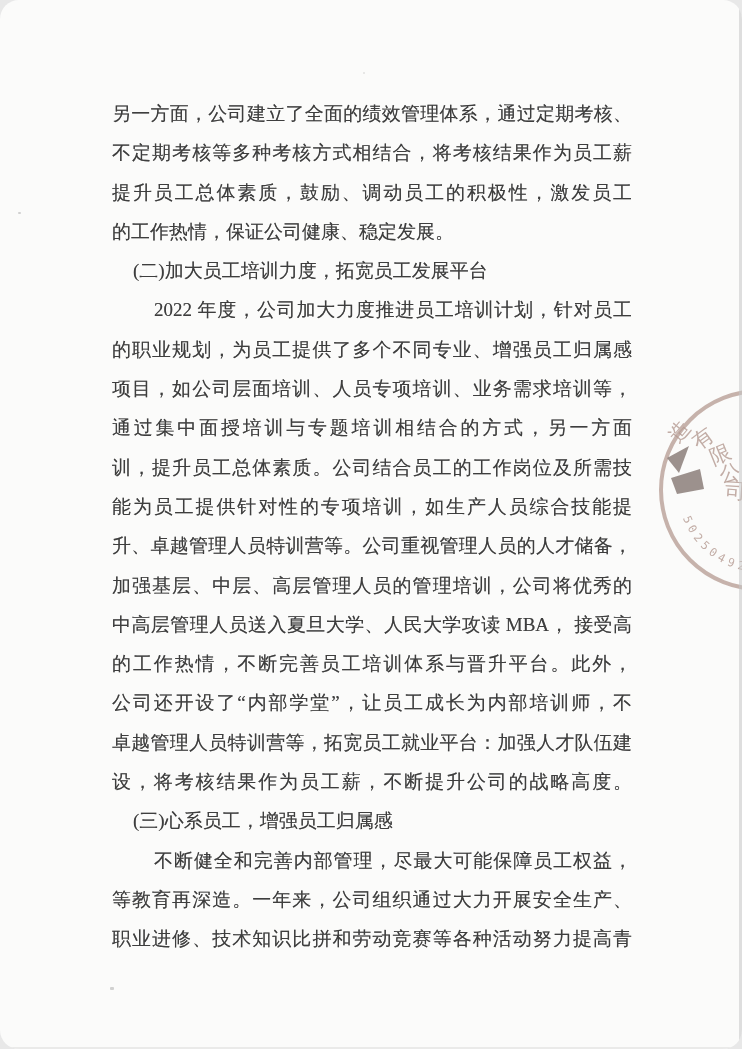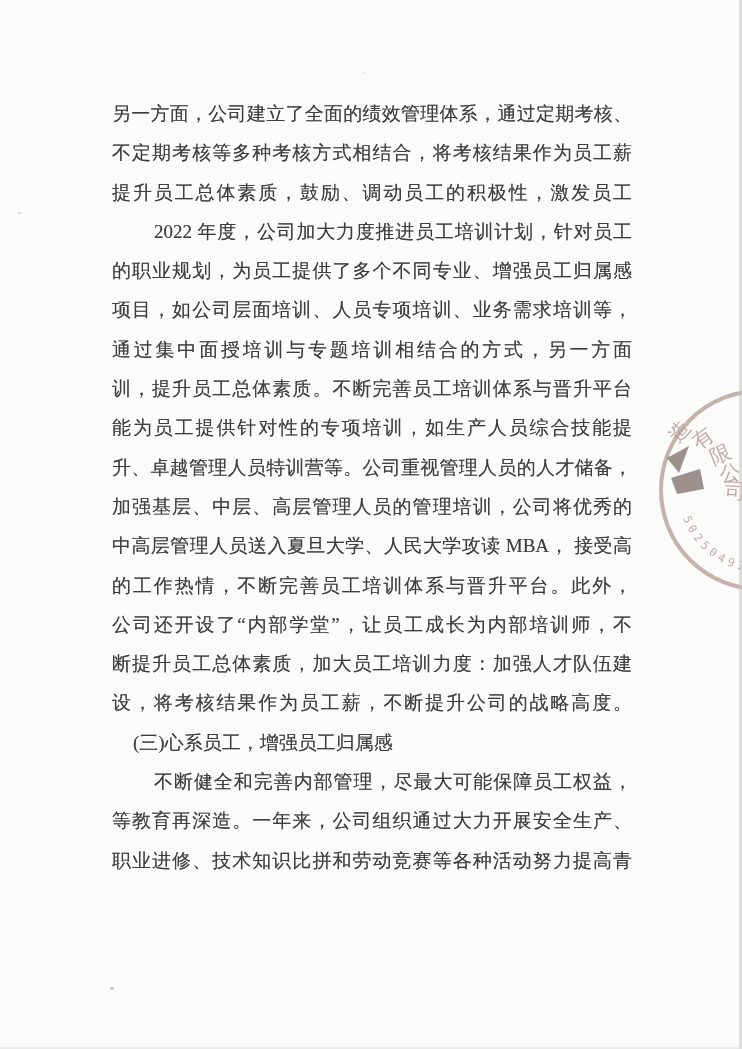--- a/index.html
+++ b/index.html
@@ -8,20 +8,21 @@
     background: #e8e8e8;
   }
   .page {
     position: relative;
     width: 742px;
     height: 1049px;
     margin: 0 auto;
     background: #fbfbfa;
     overflow: hidden;
     font-family: "Liberation Serif", "DejaVu Serif", serif;
+    border-radius: 19px;
   }
   
   .text-block {
     position: absolute;
     left: 112px;
     top: 94px;
     width: 520px;
   }
   .line {
     height: 39.3px;
@@ -103,32 +104,34 @@
 </style>
 </head>
 <body>
 
 <div class="page" style="background: rgb(251, 251, 250); color: rgb(62, 62, 62);">
 
   <div class="text-block">
       <div class="line just">另一方面，公司建立了全面的绩效管理体系，通过定期考核、</div>
       <div class="line just">不定期考核等多种考核方式相结合，将考核结果作为员工薪</div>
       <div class="line just">提升员工总体素质，鼓励、调动员工的积极性，激发员工</div>
+      <div class="line">的工作热情，保证公司健康、稳定发展。</div>
+      <div class="line ind1">(二)加大员工培训力度，拓宽员工发展平台</div>
       <div class="line just ind2">2022 年度，公司加大力度推进员工培训计划，针对员工</div>
       <div class="line just">的职业规划，为员工提供了多个不同专业、增强员工归属感</div>
       <div class="line just">项目，如公司层面培训、人员专项培训、业务需求培训等，</div>
       <div class="line just">通过集中面授培训与专题培训相结合的方式，另一方面</div>
-      <div class="line just">训，提升员工总体素质。不断完善员工培训体系与晋升平台</div>
+      <div class="line just">训，提升员工总体素质。公司结合员工的工作岗位及所需技</div>
       <div class="line just">能为员工提供针对性的专项培训，如生产人员综合技能提</div>
       <div class="line just">升、卓越管理人员特训营等。公司重视管理人员的人才储备，</div>
       <div class="line just">加强基层、中层、高层管理人员的管理培训，公司将优秀的</div>
       <div class="line just">中高层管理人员送入夏旦大学、人民大学攻读 MBA，  接受高</div>
       <div class="line just">的工作热情，不断完善员工培训体系与晋升平台。此外，</div>
       <div class="line just">公司还开设了“内部学堂”，让员工成长为内部培训师，不</div>
-      <div class="line just">断提升员工总体素质，加大员工培训力度：加强人才队伍建</div>
+      <div class="line just">卓越管理人员特训营等，拓宽员工就业平台：加强人才队伍建</div>
       <div class="line just">设，将考核结果作为员工薪，不断提升公司的战略高度。</div>
       <div class="line ind1">(三)心系员工，增强员工归属感</div>
       <div class="line just ind2">不断健全和完善内部管理，尽最大可能保障员工权益，</div>
       <div class="line just">等教育再深造。一年来，公司组织通过大力开展安全生产、</div>
       <div class="line just">职业进修、技术知识比拼和劳动竞赛等各种活动努力提高青</div>
     </div>
 
   <svg class="seal" width="300" height="300" viewBox="0 0 300 300" aria-hidden="true" style="color: rgb(168, 137, 127);">
     <defs>
       <path id="digitArc" d="M 73,178 A 82 82 0 0 0 178,227"></path>

